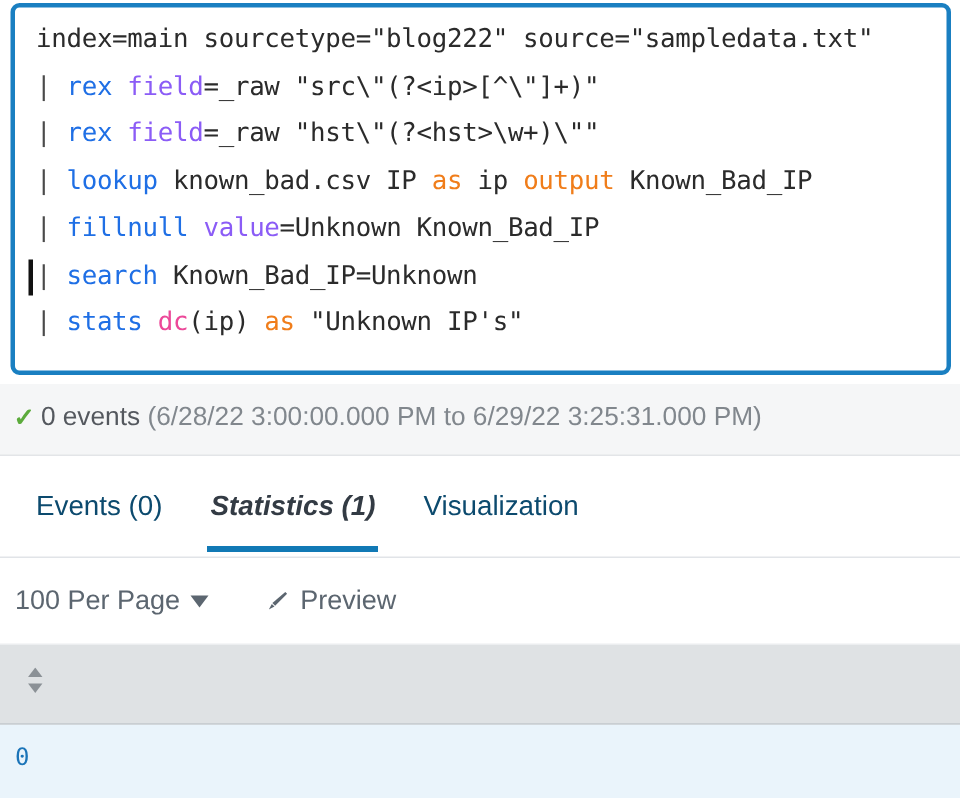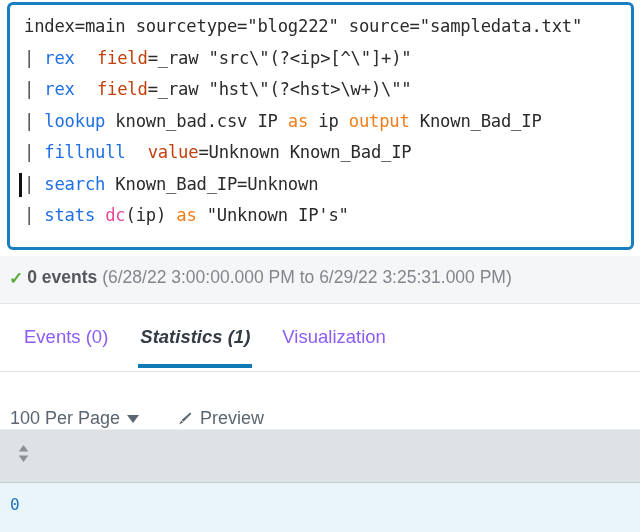--- a/index.html
+++ b/index.html
@@ -34,21 +34,21 @@
     padding: 6px 0 0 14px;
     font-family: "DejaVu Sans Mono", "Liberation Mono", monospace;
     font-size: 17.2px;
     line-height: 31.5px;
     color: #2b2b2b;
     white-space: pre;
     letter-spacing: -0.2px;
   }
   .spl-line { position: relative; height: 31.5px; }
   .tok-cmd   { color: #1f6fe5; }
-  .tok-arg   { color: #c2410c; margin-left: 12px; }
+  .tok-arg   { color: #8b5cf6; }
   .tok-kw    { color: #f07d1a; }
   .tok-fn    { color: #ec4899; }
   .tok-pipe  { color: #4a4a4a; }
   .tok-plain { color: #2b2b2b; }
   .caret {
     position: absolute;
     left: -5px;
     top: 4px;
     width: 3px;
     height: 24px;
@@ -70,21 +70,21 @@
   }
   .check-icon {
     display: inline-block;
     color: #5cab3c;
     font-size: 17px;
     font-weight: bold;
     margin-right: 4px;
     vertical-align: -1px;
   }
   .events-count {
-    font-weight: bold;
+    font-weight: normal;
     color: #54585e;
   }
   .events-range { color: #81878d; }
 
   
   .tabs {
     position: absolute;
     left: 0;
     top: 304px;
     width: 640px;
@@ -93,21 +93,21 @@
     background: #ffffff;
     border-bottom: 1px solid #e1e4e8;
     display: flex;
     align-items: flex-start;
     padding-left: 8px;
   }
   .tab {
     position: relative;
     padding: 22px 16px 20px 16px;
     font-size: 18.5px;
-    color: #8b5cf6;
+    color: #0c4a6e;
     cursor: pointer;
     white-space: nowrap;
   }
   .tab.active {
     color: #333b44;
     font-weight: bold;
     font-style: italic;
   }
   .tab.active::after {
     content: "";
@@ -122,21 +122,21 @@
   
   .toolbar {
     position: absolute;
     left: 0;
     top: 372px;
     width: 640px;
     height: 58px;
     box-sizing: border-box;
     background: #ffffff;
     display: flex;
-    align-items: flex-end;
+    align-items: center;
     padding-left: 10px;
     border-bottom: 1px solid #eceef0;
   }
   .tb-item {
     display: flex;
     align-items: center;
     font-size: 18px;
     color: #5c6670;
     margin-right: 38px;
     cursor: pointer;

